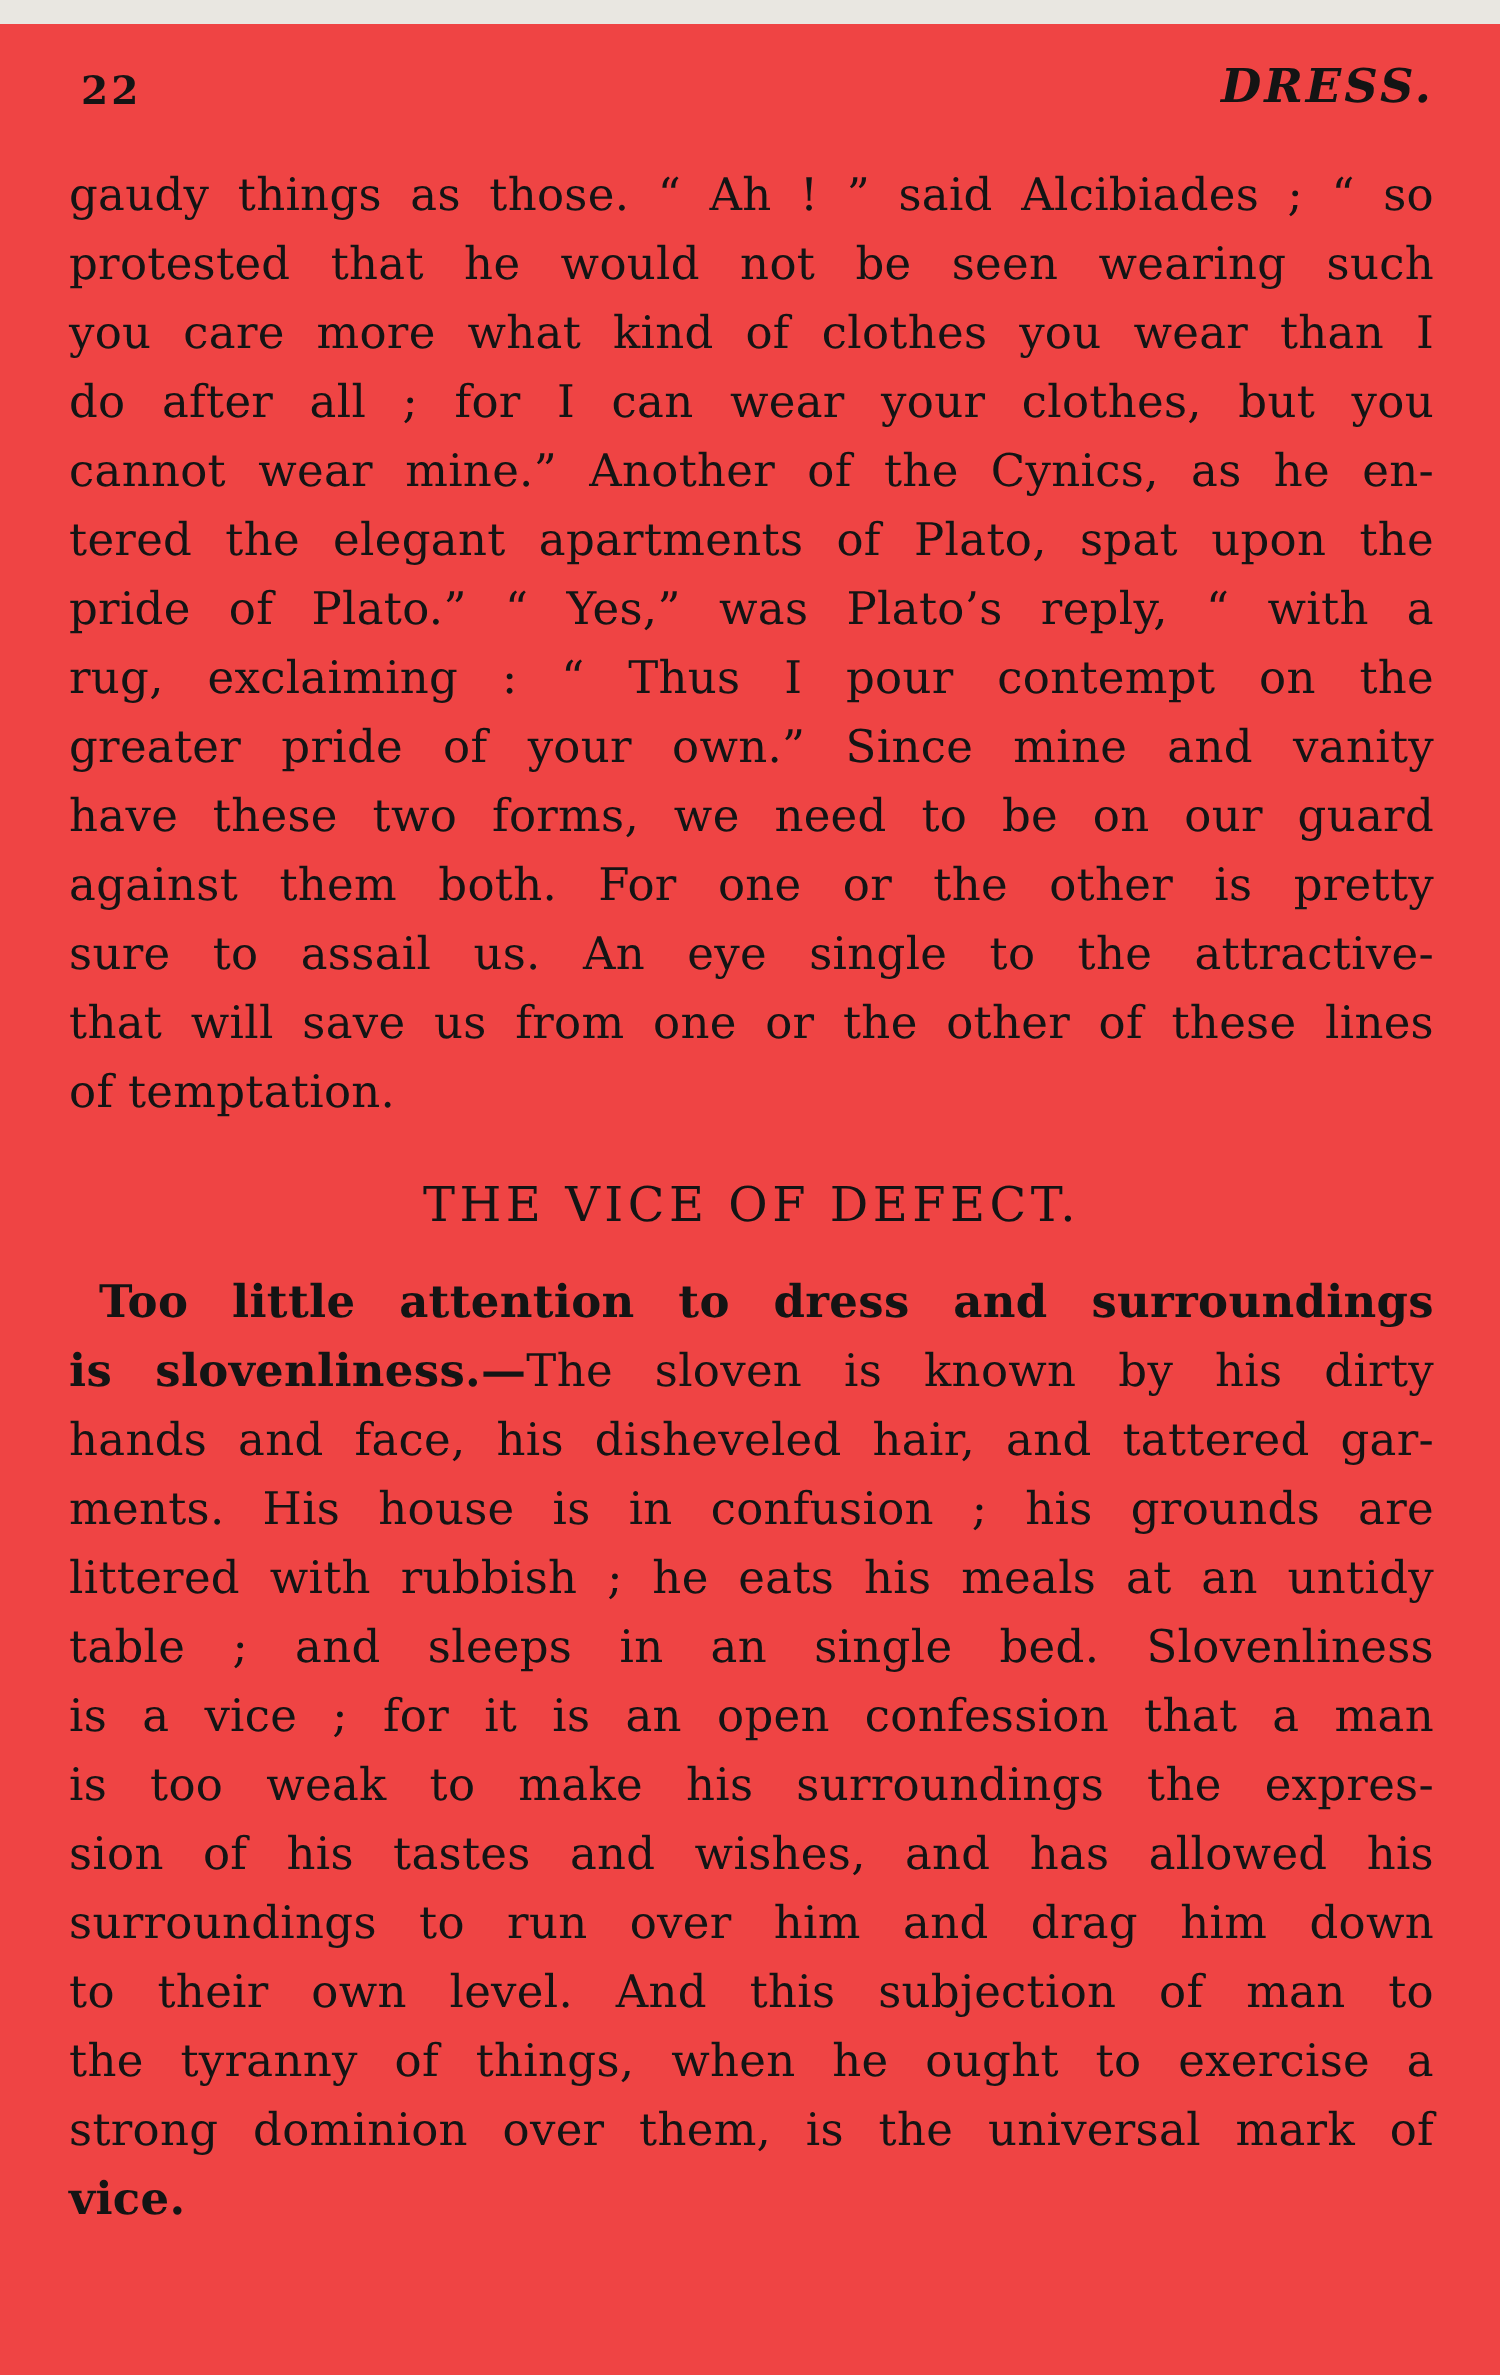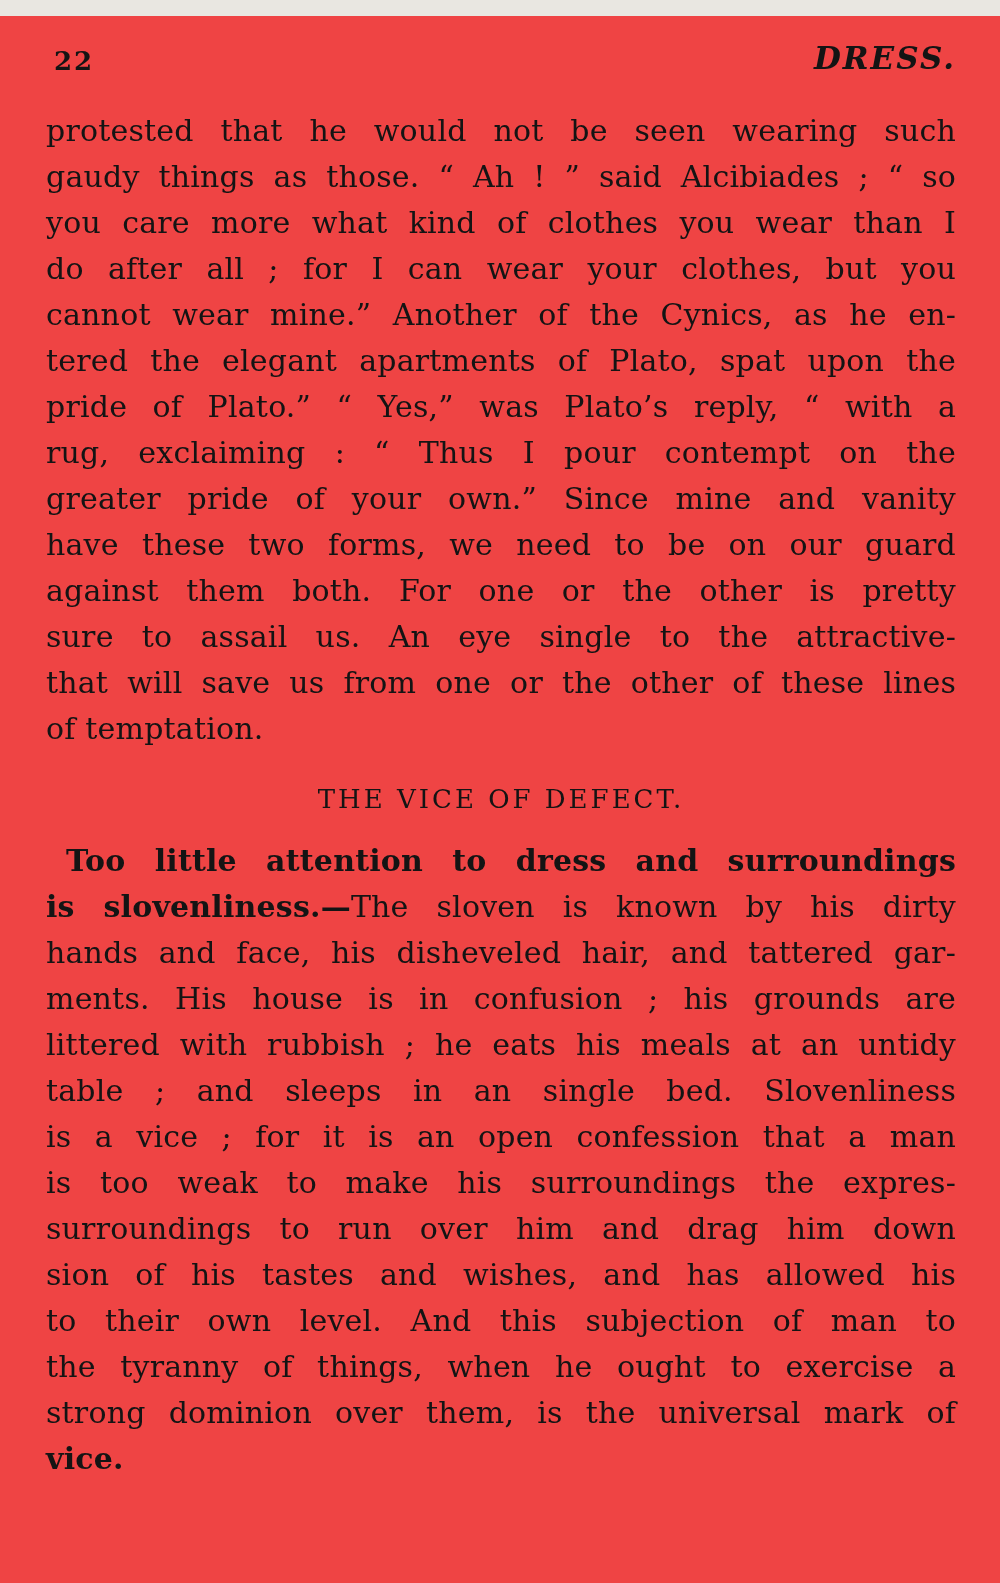--- a/index.html
+++ b/index.html
@@ -57,38 +57,38 @@
   .line .bold,
   .line.bold {
     font-weight: 700;
   }
   .line.indent {
     text-indent: 20px;
   }
   .section-heading {
     margin: 32px 0 24px 0;
     text-align: center;
-    font-size: 26px;
+    font-size: 32px;
     letter-spacing: 3px;
     font-weight: 400;
   }
 </style>
 </head>
 <body>
 
 <div class="page">
 
   <div class="header">
     <span class="pagenum">22</span>
     <span class="running-title">DRESS.</span>
   </div>
 
   <div class="textblock">
+    <div class="line">gaudy things as those.  “ Ah ! ” said Alcibiades ; “ so</div>
     <div class="line">protested that he would not be seen wearing such</div>
-    <div class="line">gaudy things as those.  “ Ah ! ” said Alcibiades ; “ so</div>
     <div class="line">you care more what kind of clothes you wear than I</div>
     <div class="line">do after all ; for I can wear your clothes, but you</div>
     <div class="line">cannot wear mine.”  Another of the Cynics, as he en-</div>
     <div class="line">tered the elegant apartments of Plato, spat upon the</div>
     <div class="line">pride of Plato.”  “ Yes,” was Plato’s reply, “ with a</div>
     <div class="line">rug, exclaiming :  “ Thus I pour contempt on the</div>
     <div class="line">greater pride of your own.”  Since mine and vanity</div>
     <div class="line">have these two forms, we need to be on our guard</div>
     <div class="line">against them both.  For one or the other is pretty</div>
     <div class="line">sure to assail us.  An eye single to the attractive-</div>
@@ -100,21 +100,21 @@
 
   <div class="textblock">
     <div class="line bold indent">Too little attention to dress and surroundings</div>
     <div class="line"><span class="bold">is slovenliness.—</span><span>The sloven is known by his dirty</span></div>
     <div class="line">hands and face, his disheveled hair, and tattered gar-</div>
     <div class="line">ments.  His house is in confusion ; his grounds are</div>
     <div class="line">littered with rubbish ; he eats his meals at an untidy</div>
     <div class="line">table ; and sleeps in an single bed.  Slovenliness</div>
     <div class="line">is a vice ; for it is an open confession that a man</div>
     <div class="line">is too weak to make his surroundings the expres-</div>
+    <div class="line">sion of his tastes and wishes, and has allowed his</div>
     <div class="line">surroundings to run over him and drag him down</div>
-    <div class="line">sion of his tastes and wishes, and has allowed his</div>
     <div class="line">to their own level.  And this subjection of man to</div>
     <div class="line">the tyranny of things, when he ought to exercise a</div>
     <div class="line">strong dominion over them, is the universal mark of</div>
     <div class="line last bold">vice.</div>
   </div>
 
 </div>
 
 </body></html>

